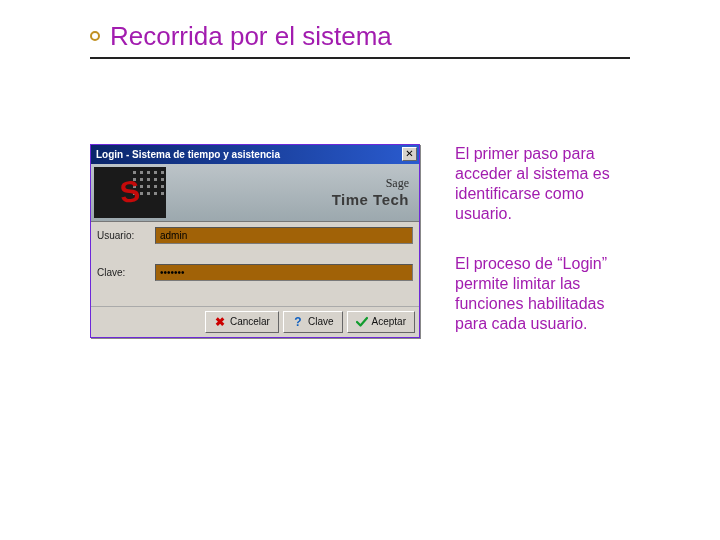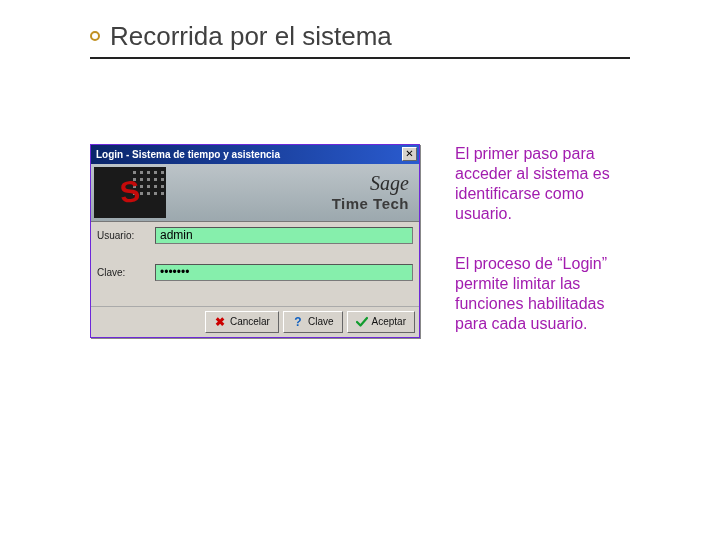--- a/index.html
+++ b/index.html
@@ -18,21 +18,21 @@
     padding: 20px 90px 0 90px;
   }
   .title-block { margin-bottom: 0; }
   .title-row { display: flex; align-items: flex-start; gap: 10px; }
   .bullet {
     width: 10px; height: 10px; border: 2px solid #c09022; border-radius: 50%;
     margin-top: 11px; flex: 0 0 auto;
   }
   h1.title {
     font-size: 26px; font-weight: 400; margin: 0; line-height: 1.25;
-    color: #404040;
+    color: #a21caf;
   }
   .rule { border: none; border-top: 2px solid #222; margin: 4px 0 0 0; width: 100%; }
   .content {
     position: relative;
     display: flex;
     gap: 35px;
     align-items: flex-start;
     margin-top: 85px;
   }
   .left { flex: 0 0 330px; }
@@ -84,33 +84,33 @@
   .logo-dots {
     position: absolute; right: 2px; top: 4px;
     display: grid; grid-template-columns: repeat(5, 3px); gap: 4px;
   }
   .logo-dots span { width: 3px; height: 3px; background: #888; display: block; }
   .banner-brand {
     flex: 1; display: flex; flex-direction: column; align-items: flex-end; justify-content: center;
     padding-right: 10px;
     color: #2d2d2d;
   }
-  .brand1 { font-size: 20px; font-style: italic; font-family: Georgia, 'Times New Roman', serif; }
+  .brand1 { font-size: 12px; font-family: Georgia, 'Times New Roman', serif; }
   .brand2 { font-size: 15px; font-family: Liberation Sans, sans-serif; font-weight: 700; letter-spacing: 0.5px; color: #3b3b3b; }
   .form-area { padding: 5px 6px 5px 6px; background: #d7d3cc; }
   .form-row { display: flex; align-items: center; margin-bottom: 20px; gap: 4px; }
   .form-label { width: 54px; font-size: 10px; color: #222; }
   .form-input {
     flex: 1;
     height: 17px;
-    background: #86efac;
+    background: #a16207;
     border: 1px solid #7a7a7a;
     border-top-color: #555; border-left-color: #555;
     padding: 1px 4px;
-    font-size: 12px;
+    font-size: 10px;
   }
   .buttons-row {
     border-top: 1px solid #aaa;
     background: #d7d3cc;
     padding: 4px 4px;
     display: flex; justify-content: flex-end; gap: 4px;
   }
   .btn {
     display: inline-flex; align-items: center; gap: 4px;
     height: 22px; padding: 0 8px;

